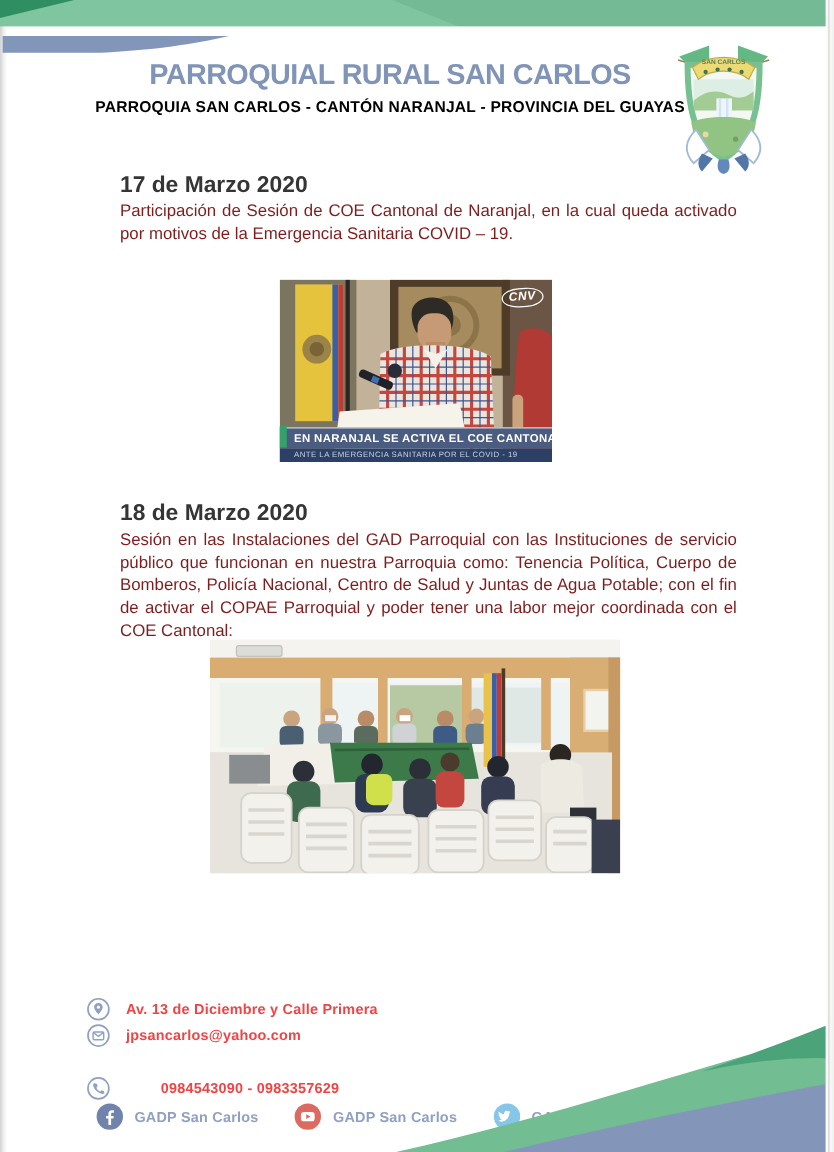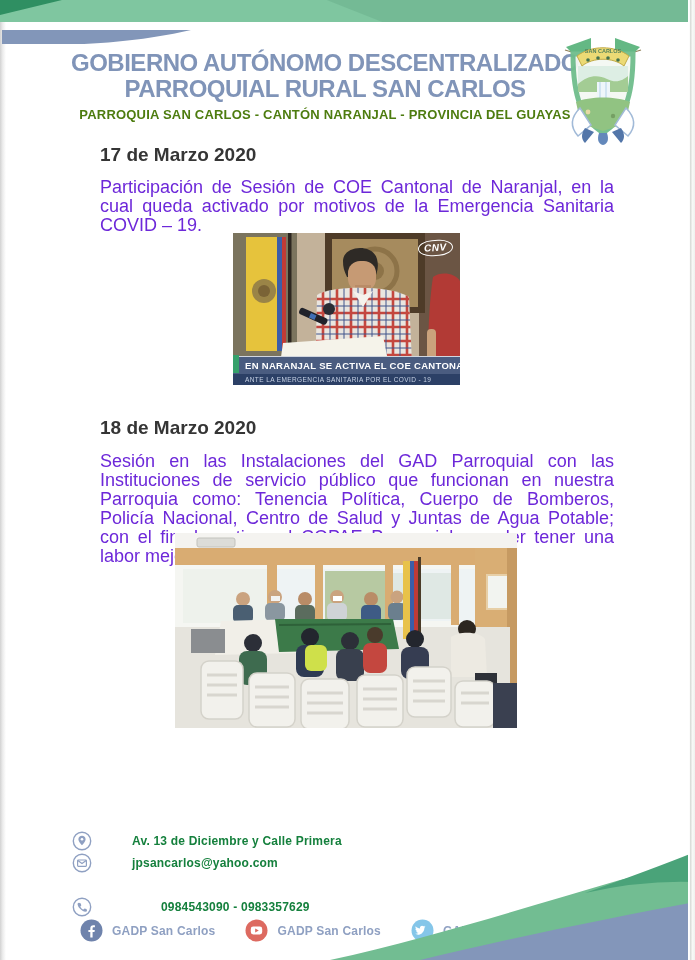--- a/index.html
+++ b/index.html
@@ -12,64 +12,63 @@
               background:linear-gradient(270deg,#eef1ee,#f8f9f7 40%,#d6d9d5 62%,#ffffff 80%);}
   
   .top-band{position:absolute;left:0;top:0;width:695px;height:22px;background:#7fc6a0;}
   .top-band::after{content:"";position:absolute;inset:0;background:rgba(20,90,60,.10);
                    clip-path:polygon(47% 0,100% 0,100% 100%,55% 100%);}
   .top-corner{position:absolute;left:0;top:0;width:62px;height:15px;background:#2f8f62;
               clip-path:polygon(0 0,100% 0,0 100%);}
   .swoosh{position:absolute;left:2px;top:29px;}
   .header-text{position:absolute;left:18px;top:50px;width:614px;text-align:center;}
   .title{font-weight:700;font-size:24px;line-height:26px;color:#8094b8;letter-spacing:-.5px;}
-  .subtitle{margin-top:5px;font-weight:700;font-size:13px;color:#4d7c0f;letter-spacing:.2px;}
+  .subtitle{margin-top:5px;font-weight:700;font-size:13px;color:#000000;letter-spacing:.2px;}
   .crest{position:absolute;left:561px;top:32px;opacity:.95;}
   
   .date-h{position:absolute;left:100px;font-size:19px;font-weight:700;color:#353535;}
-  .body-p{position:absolute;left:100px;width:514px;font-size:18px;line-height:19px;
-          color:#6d28d9;text-align:justify;margin-top:12px;}
+  .body-p{position:absolute;left:100px;width:514px;font-size:14px;line-height:19px;
+          color:#7f1d1d;text-align:justify;}
   
   .photo1{position:absolute;left:233px;top:233px;width:227px;height:152px;overflow:hidden;}
   .cnv{position:absolute;right:7px;top:7px;color:#ffffff;font-weight:700;font-style:italic;
        font-size:10px;border:1.5px solid #ffffff;border-radius:50%/60%;padding:1px 5px 2px 5px;
        transform:rotate(-4deg);letter-spacing:.5px;}
   .caption{position:absolute;left:0;right:0;bottom:0;}
   .cap1{position:relative;height:17px;background:#4a5c80;border-top:1px solid rgba(255,255,255,.75);
         color:#ffffff;font-weight:700;font-size:9.5px;line-height:17px;padding-left:12px;
         letter-spacing:.3px;white-space:nowrap;}
   .cap2{height:11px;background:#2c4066;color:#c7d2e5;font-size:6.5px;line-height:11px;
         padding-left:12px;letter-spacing:.4px;white-space:nowrap;}
   .cap-accent{position:absolute;left:0;top:-1px;width:6px;height:18px;background:#36a06b;z-index:2;}
   
   .photo2{position:absolute;left:175px;top:533px;width:342px;height:195px;overflow:hidden;}
   
   .contact-row{position:absolute;left:72px;display:flex;align-items:center;gap:13px;}
-  .contact-row .txt{font-size:12px;font-weight:600;color:#15803d;letter-spacing:.2px;margin-left:27px;}
+  .contact-row .txt{font-size:12px;font-weight:600;color:#ef4444;letter-spacing:.2px;}
   .social-row{position:absolute;left:80px;top:919px;display:flex;align-items:center;}
   .social-group{display:flex;align-items:center;gap:9px;margin-right:30px;}
   .social-group .lbl{font-size:12px;font-weight:700;color:#8fa0c2;letter-spacing:.2px;}
   .waves{position:absolute;left:0;bottom:0;}
 </style>
 </head>
 <body>
 
 <div id="page">
 
   <div class="edge-left"></div>
 
   <div class="top-band"></div>
   <div class="top-corner"></div>
 
   <svg class="swoosh" width="192" height="17" viewBox="0 0 192 17">
     <path d="M0 1 L189 1 C158 8 128 12.5 82 15 L0 15 Z" fill="#8296b9"></path>
   </svg>
 
   <div class="header-text">
-    <div class="title">GOBIERNO AUTÓNOMO DESCENTRALIZADO</div>
     <div class="title">PARROQUIAL RURAL SAN CARLOS</div>
     <div class="subtitle">PARROQUIA SAN CARLOS - CANTÓN NARANJAL -  PROVINCIA DEL GUAYAS</div>
   </div>
 
   <svg class="crest" width="84" height="114" viewBox="0 0 84 114">
     <line x1="4" y1="18" x2="44" y2="30" stroke="#8a7a4f" stroke-width="1.2"></line>
     <line x1="80" y1="18" x2="40" y2="30" stroke="#8a7a4f" stroke-width="1.2"></line>
     <path d="M5 15 L30 6 L30 20 L13 23 Z" fill="#5cb57e"></path>
     <path d="M79 15 L54 6 L54 20 L71 23 Z" fill="#5cb57e"></path>
     <path d="M12 22 C12 68 22 88 42 101 C62 88 72 68 72 22 Z" fill="#f4f8f3" stroke="#6fbd8c" stroke-width="5"></path>

